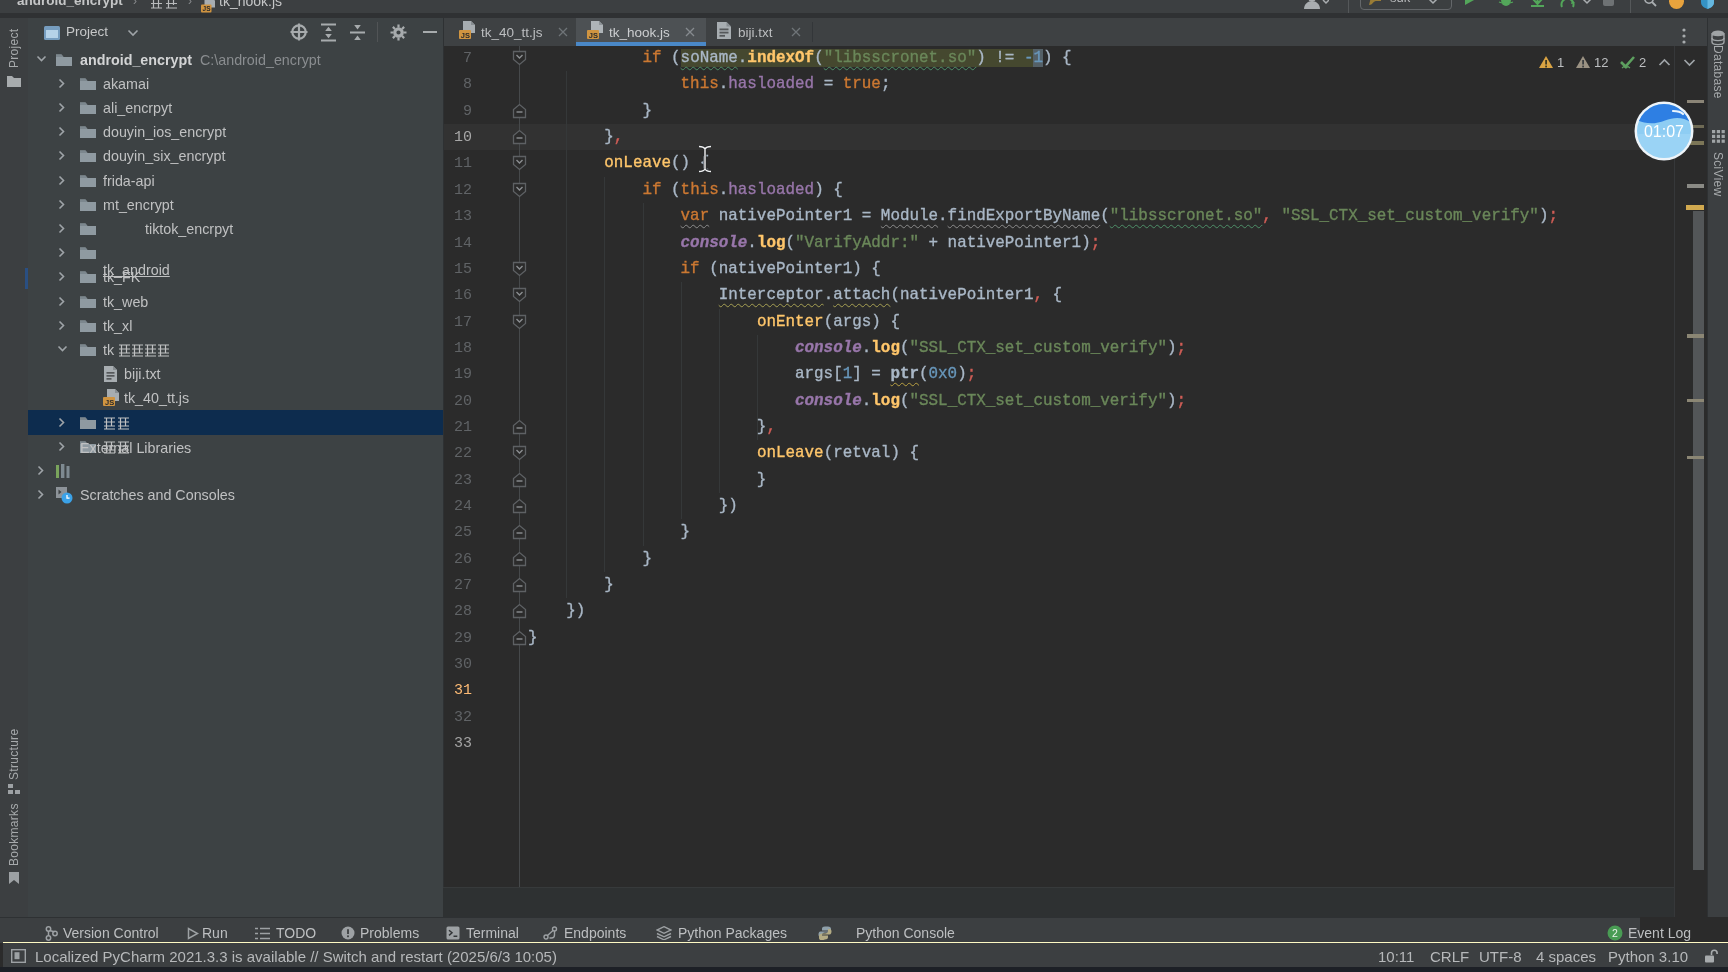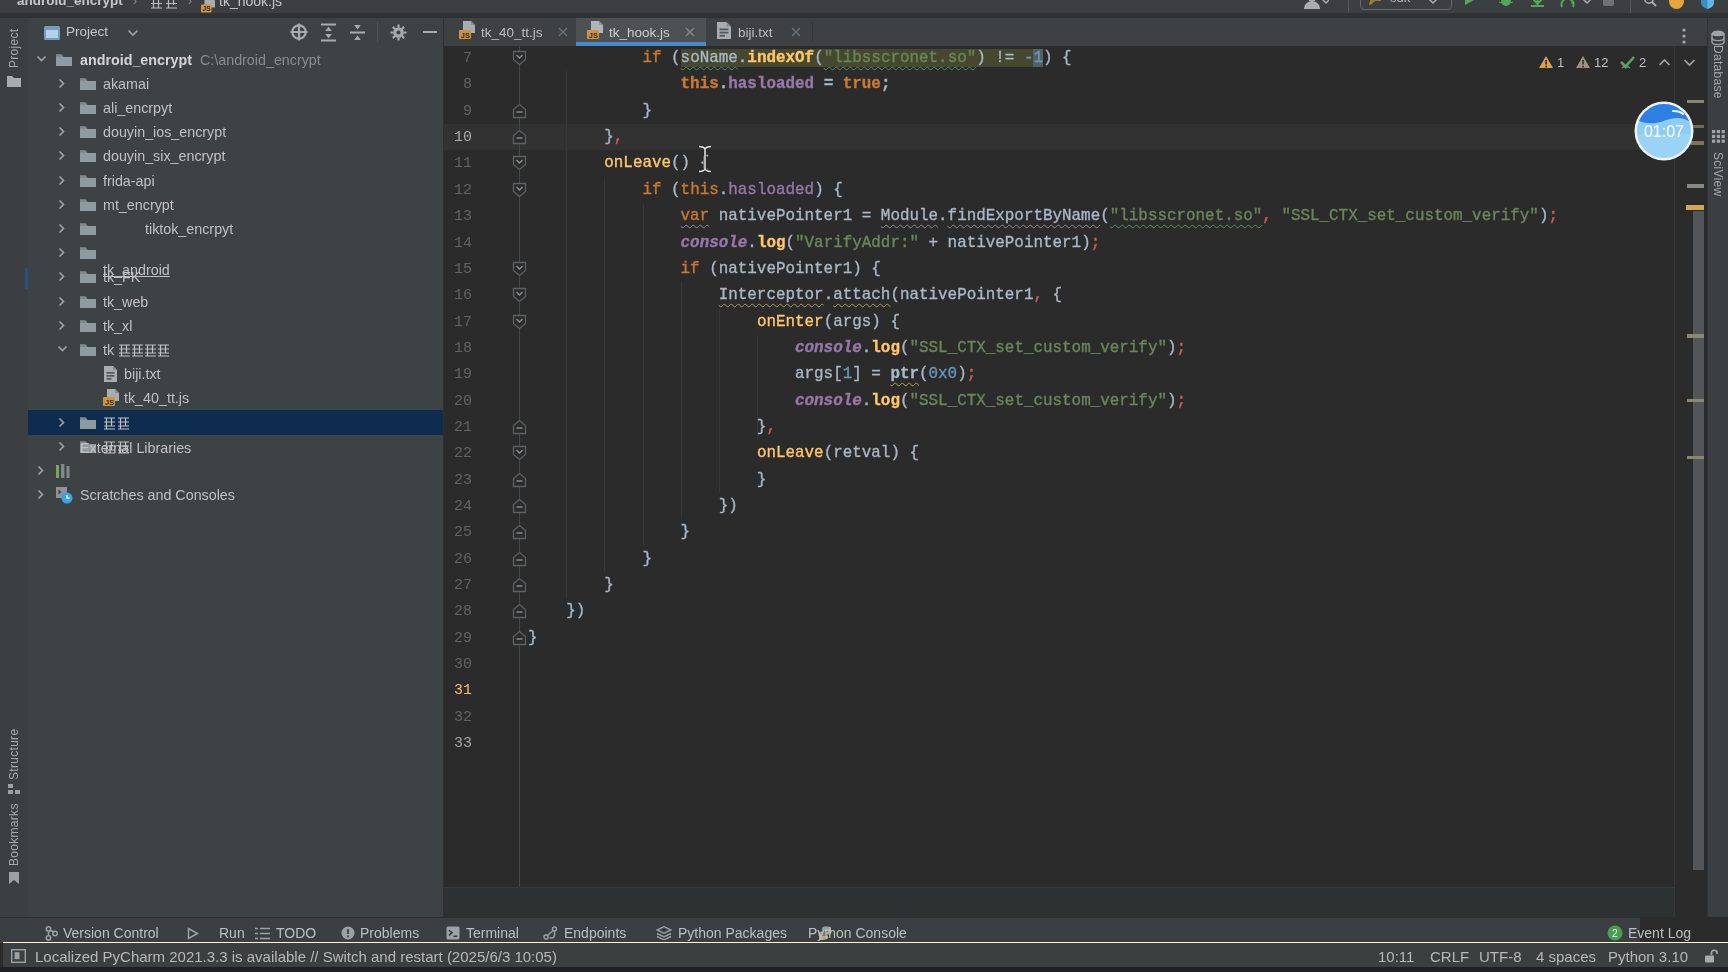--- a/index.html
+++ b/index.html
@@ -489,21 +489,21 @@
     </svg>
 <svg class="abs" style="left:512px;top:603.4px;" width="15" height="16">
       <path d="M1.5 14.5 h12 v-8 l-6 -5 -6 5 z" fill="#2b2b2b" stroke="#5e6164" stroke-width="1.3"></path>
       <path d="M4.5 9 h6" stroke="#8b8e91" stroke-width="1.4" fill="none"></path>
     </svg>
 <svg class="abs" style="left:512px;top:629.7px;" width="15" height="16">
       <path d="M1.5 14.5 h12 v-8 l-6 -5 -6 5 z" fill="#2b2b2b" stroke="#5e6164" stroke-width="1.3"></path>
       <path d="M4.5 9 h6" stroke="#8b8e91" stroke-width="1.4" fill="none"></path>
     </svg>
 <div class="cl" style="top:45.0px;">&nbsp;&nbsp;&nbsp;&nbsp;&nbsp;&nbsp;&nbsp;&nbsp;&nbsp;&nbsp;&nbsp;&nbsp;<span class="k">if</span> (<span class="hl"><span class="sq-green">soName</span>.<b class="fn">indexOf</b>(<span class="s sq-green">"libsscronet.so"</span>) != <span class="n">-</span></span><span class="hl2"><span class="n">1</span></span>) {</div>
-<div class="cl" style="top:71.3px;font-weight:bold;">&nbsp;&nbsp;&nbsp;&nbsp;&nbsp;&nbsp;&nbsp;&nbsp;&nbsp;&nbsp;&nbsp;&nbsp;&nbsp;&nbsp;&nbsp;&nbsp;<span class="k">this</span>.<span class="fld">hasloaded</span> = <span class="k">true</span>;</div>
+<div class="cl" style="top:71.3px;">&nbsp;&nbsp;&nbsp;&nbsp;&nbsp;&nbsp;&nbsp;&nbsp;&nbsp;&nbsp;&nbsp;&nbsp;&nbsp;&nbsp;&nbsp;&nbsp;<span class="k">this</span>.<span class="fld">hasloaded</span> = <span class="k">true</span>;</div>
 <div class="cl" style="top:97.7px;">&nbsp;&nbsp;&nbsp;&nbsp;&nbsp;&nbsp;&nbsp;&nbsp;&nbsp;&nbsp;&nbsp;&nbsp;}</div>
 <div class="cl" style="top:124.1px;">&nbsp;&nbsp;&nbsp;&nbsp;&nbsp;&nbsp;&nbsp;&nbsp;}<span class="err">,</span></div>
 <div class="cl" style="top:150.4px;">&nbsp;&nbsp;&nbsp;&nbsp;&nbsp;&nbsp;&nbsp;&nbsp;<span class="fn">onLeave</span>() {</div>
 <div class="cl" style="top:176.8px;">&nbsp;&nbsp;&nbsp;&nbsp;&nbsp;&nbsp;&nbsp;&nbsp;&nbsp;&nbsp;&nbsp;&nbsp;<span class="k">if</span> (<span class="k">this</span>.<span class="fld">hasloaded</span>) {</div>
 <div class="cl" style="top:203.1px;">&nbsp;&nbsp;&nbsp;&nbsp;&nbsp;&nbsp;&nbsp;&nbsp;&nbsp;&nbsp;&nbsp;&nbsp;&nbsp;&nbsp;&nbsp;&nbsp;<span class="k sq-gray">var</span> nativePointer1 = <span class="sq-gray">Module</span>.<span class="sq-gray">findExportByName</span>(<span class="s sq-green">"libsscronet.so"</span><span class="err">,</span> <span class="s">"SSL_CTX_set_custom_verify"</span>)<span class="err">;</span></div>
 <div class="cl" style="top:229.5px;">&nbsp;&nbsp;&nbsp;&nbsp;&nbsp;&nbsp;&nbsp;&nbsp;&nbsp;&nbsp;&nbsp;&nbsp;&nbsp;&nbsp;&nbsp;&nbsp;<span class="cons">console</span>.<b class="fn">log</b>(<span class="s">"VarifyAddr:"</span> + nativePointer1)<span class="err">;</span></div>
 <div class="cl" style="top:255.8px;">&nbsp;&nbsp;&nbsp;&nbsp;&nbsp;&nbsp;&nbsp;&nbsp;&nbsp;&nbsp;&nbsp;&nbsp;&nbsp;&nbsp;&nbsp;&nbsp;<span class="k">if</span> (nativePointer1) {</div>
 <div class="cl" style="top:282.1px;">&nbsp;&nbsp;&nbsp;&nbsp;&nbsp;&nbsp;&nbsp;&nbsp;&nbsp;&nbsp;&nbsp;&nbsp;&nbsp;&nbsp;&nbsp;&nbsp;&nbsp;&nbsp;&nbsp;&nbsp;<span class="sq-olv">Interceptor</span>.<span class="sq-olv">attach</span>(nativePointer1<span class="err">,</span> {</div>
 <div class="cl" style="top:308.5px;">&nbsp;&nbsp;&nbsp;&nbsp;&nbsp;&nbsp;&nbsp;&nbsp;&nbsp;&nbsp;&nbsp;&nbsp;&nbsp;&nbsp;&nbsp;&nbsp;&nbsp;&nbsp;&nbsp;&nbsp;&nbsp;&nbsp;&nbsp;&nbsp;<span class="fn">onEnter</span>(args) {</div>
 <div class="cl" style="top:334.9px;">&nbsp;&nbsp;&nbsp;&nbsp;&nbsp;&nbsp;&nbsp;&nbsp;&nbsp;&nbsp;&nbsp;&nbsp;&nbsp;&nbsp;&nbsp;&nbsp;&nbsp;&nbsp;&nbsp;&nbsp;&nbsp;&nbsp;&nbsp;&nbsp;&nbsp;&nbsp;&nbsp;&nbsp;<span class="cons">console</span>.<b class="fn">log</b>(<span class="s">"SSL_CTX_set_custom_verify"</span>)<span class="err">;</span></div>
@@ -611,21 +611,21 @@
         <circle cx="3.5" cy="3" r="2.2"></circle>
         <circle cx="3.5" cy="12" r="2.2"></circle>
         <circle cx="10" cy="7.5" r="2.2"></circle>
         <path d="M3.5 5.2 v4.6 M4.8 4.5 c3 1 5 1 5.2 1.5"></path>
       </g>
     </svg>
   <div class="bbt" style="left:63px;">Version Control</div>
   <svg class="abs" style="left:187px;top:9px;" width="12" height="13">
       <path d="M1.5 1.5 v10 l9-5 z" stroke="#9da1a4" stroke-width="1.5" fill="none"></path>
     </svg>
-  <div class="bbt" style="left:219px;">Run</div>
+  <div class="bbt" style="left:202px;">Run</div>
   <svg class="abs" style="left:255px;top:9px;" width="15" height="13">
       <g stroke="#9da1a4" stroke-width="1.6">
         <path d="M0 1.5 h3 M5 1.5 h10 M0 6.5 h3 M5 6.5 h10 M0 11.5 h3 M5 11.5 h10"></path>
       </g>
     </svg>
   <div class="bbt" style="left:276px;">TODO</div>
   <svg class="abs" style="left:341px;top:8px;" width="14" height="14">
       <circle cx="7" cy="7" r="6.5" fill="#9da1a4"></circle>
       <rect x="6.1" y="3.2" width="1.8" height="4.8" fill="#3c3f41"></rect>
       <rect x="6.1" y="9.4" width="1.8" height="1.8" fill="#3c3f41"></rect>
@@ -647,21 +647,21 @@
   <svg class="abs" style="left:656px;top:8px;" width="16" height="14">
       <g fill="none" stroke="#9da1a4" stroke-width="1.4">
         <path d="M8 0.7 L15 4 L8 7.3 L1 4 z M1 7.5 L8 10.8 L15 7.5 M1 10.5 L8 13.8 L15 10.5"></path>
       </g>
     </svg>
   <div class="bbt" style="left:678px;">Python Packages</div>
   <svg class="abs" style="left:818px;top:8px;" width="14" height="14">
       <path d="M7 0.5 c-2.5 0 -3 1 -3 2.5 v1.5 h6 v1 H2.5 C1 5.5 0.5 7 0.5 8.5 S1 11 2.5 11 H4 V9 c0-1.5 1-2.5 3-2.5 h3 c1.5 0 3-1 3-2.5 V3 c0-1.5-1-2.5-3-2.5 z" fill="#8fa0aa"></path>
       <path d="M7 13.5 c2.5 0 3-1 3-2.5 V9.5 H4 v-1 h7.5 c1.5 0 2-1.5 2-3 S13 3 11.5 3 H10 v2 c0 1.5-1 2.5-3 2.5 H4 c-1.5 0-3 1-3 2.5 v2 c0 1.5 1.5 2.5 3 2.5 z" fill="#b3ab84"></path>
     </svg>
-  <div class="bbt" style="left:808px;">Python Console</div>
+  <div class="bbt" style="left:856px;">Python Console</div>
   <svg class="abs" style="left:1607px;top:7px;" width="16" height="16">
       <circle cx="8" cy="8" r="7.5" fill="#499c54"></circle>
       <text x="8" y="12" text-anchor="middle" font-family="Liberation Sans" font-size="10.5" fill="#eaf2ea">2</text>
     </svg>
   <div class="bbt" style="left:1628px;">Event Log</div>
 </div>
 <div class="abs" id="statusbar">
   <svg class="abs" style="left:8px;top:6px;" width="15" height="14">
       <rect x="0.7" y="0.7" width="13.6" height="12.6" stroke="#9da1a4" stroke-width="1.4" fill="none"></rect>
       <path d="M3.5 3.2 h5 v7 h-5 z" fill="#9da1a4"></path>

